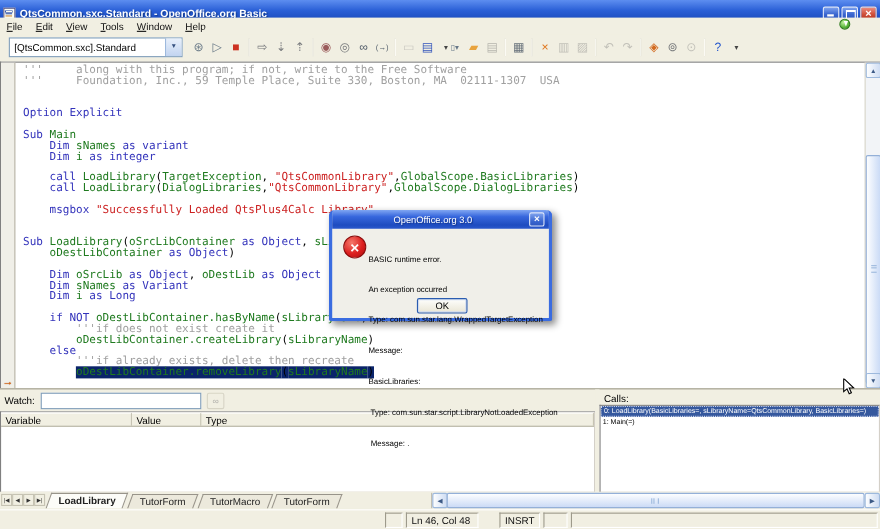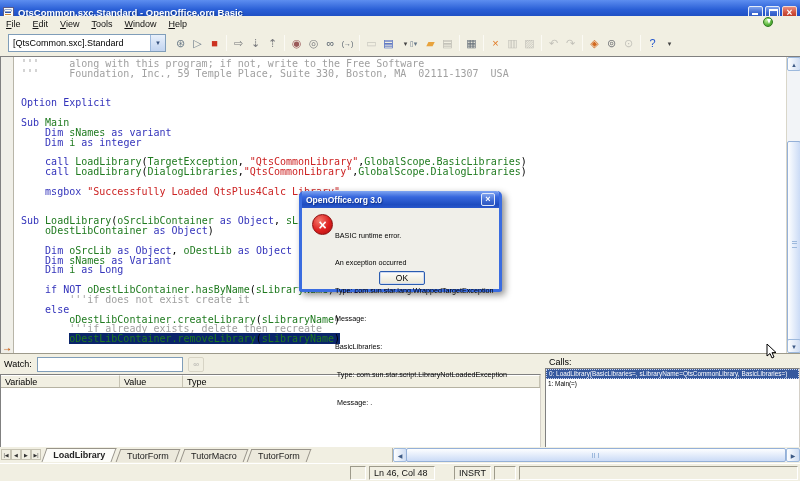--- a/index.html
+++ b/index.html
@@ -135,21 +135,21 @@
   #sc-blank2 { left:494px; width:22px; }
   #sc-blank3 { left:519px; width:279px; }
 
   
   #dialog { position:absolute; left:299px; top:191px; width:203px; height:101px;
     background:#f0efe9; border:3px solid #3a6ce0; border-top:none; border-radius:5px 5px 3px 3px;
     box-shadow:3px 3px 7px rgba(0,0,0,.45); z-index:50; }
   #dlg-title { height:17px; border-radius:3px 3px 0 0; margin:0 -0px; position:relative;
     background:linear-gradient(180deg,#7fa5f2 0%,#3767dd 35%,#1e4cc0 80%,#2a58cc 100%);
     display:flex; align-items:center; padding:0 4px; }
-  #dlg-title .txt { color:#fff; font-size:8.5px; font-weight:bold; text-shadow:1px 1px 1px #10328a; flex:1; }
+  #dlg-title .txt { color:#fff; font-size:8.5px; font-weight:normal; text-shadow:1px 1px 1px #10328a; flex:1;text-align:center; }
   #dlg-close { width:14px; height:13px; border:1px solid #dfe8fa; border-radius:2px;
     background:linear-gradient(180deg,#7ea2ee,#3a66d0 65%,#2f58c0); color:#fff; text-align:center;
     font-size:9px; line-height:11px; font-weight:bold; }
   #dlg-erricon { position:absolute; left:10px; top:23px; width:21px; height:21px; border-radius:50%;
     background:radial-gradient(circle at 35% 30%,#f47a6d,#dd1f1f 55%,#a80f0f); border:1px solid #8a0c0c;
     color:#fff; font-size:14px; font-weight:bold; text-align:center; line-height:20px; }
   #dlg-msg { position:absolute; left:33px; top:21px; width:162px; font-size:7.2px; line-height:9.3px;
     color:#000; white-space:pre; }
   #dlg-ok { position:absolute; left:77px; top:80px; width:46px; height:14px;
     background:linear-gradient(180deg,#fefefc,#e9e6d5); border:1px solid #2a5cb0; border-radius:2px;
@@ -254,22 +254,22 @@
         <div class="cl"></div>
         <div class="cl"><span class="tk-k">Sub </span><span class="tk-i">LoadLibrary</span><span class="tk-p">(</span><span class="tk-i">oSrcLibContainer</span><span class="tk-k"> as </span><span class="tk-k">Object</span><span class="tk-p">, </span><span class="tk-i">sLibraryName</span></div>
         <div class="cl"><span class="tk-p">    </span><span class="tk-i">oDestLibContainer</span><span class="tk-k"> as </span><span class="tk-k">Object</span><span class="tk-p">)</span></div>
         <div class="cl"></div>
         <div class="cl"><span class="tk-p">    </span><span class="tk-k">Dim </span><span class="tk-i">oSrcLib</span><span class="tk-k"> as </span><span class="tk-k">Object</span><span class="tk-p">, </span><span class="tk-i">oDestLib</span><span class="tk-k"> as </span><span class="tk-k">Object</span></div>
         <div class="cl"><span class="tk-p">    </span><span class="tk-k">Dim </span><span class="tk-i">sNames</span><span class="tk-k"> as Variant</span></div>
         <div class="cl"><span class="tk-p">    </span><span class="tk-k">Dim </span><span class="tk-i">i</span><span class="tk-k"> as Long</span></div>
         <div class="cl"></div>
         <div class="cl"><span class="tk-p">    </span><span class="tk-k">if NOT </span><span class="tk-i">oDestLibContainer.hasByName</span><span class="tk-p">(</span><span class="tk-i">sLibraryName</span><span class="tk-p">)</span><span class="tk-k"> then</span></div>
         <div class="cl"><span class="tk-p">        </span><span class="tk-c">'''if does not exist create it</span></div>
+        <div class="cl"><span class="tk-p">        </span><span class="tk-i">oDestLibContainer.createLibrary</span><span class="tk-p">(</span><span class="tk-i">sLibraryName</span><span class="tk-p">)</span></div>
         <div class="cl"><span class="tk-p">    </span><span class="tk-k">else</span></div>
-        <div class="cl"><span class="tk-p">        </span><span class="tk-i">oDestLibContainer.createLibrary</span><span class="tk-p">(</span><span class="tk-i">sLibraryName</span><span class="tk-p">)</span></div>
         <div class="cl"><span class="tk-p">        </span><span class="tk-c">'''if already exists, delete then recreate</span></div>
         <div class="cl"><span class="tk-p">        </span><span class="tk-i sel">oDestLibContainer.removeLibrary</span><span class="tk-p sel">(</span><span class="tk-i sel">sLibraryName</span><span class="tk-p sel">)</span></div>
       </div>
     <div id="vscroll">
       <div class="sbtn" style="top:0;">▲</div>
       <div id="vthumb"></div>
       <div class="sbtn" style="bottom:0;">▼</div>
     </div>
   </div>
 

